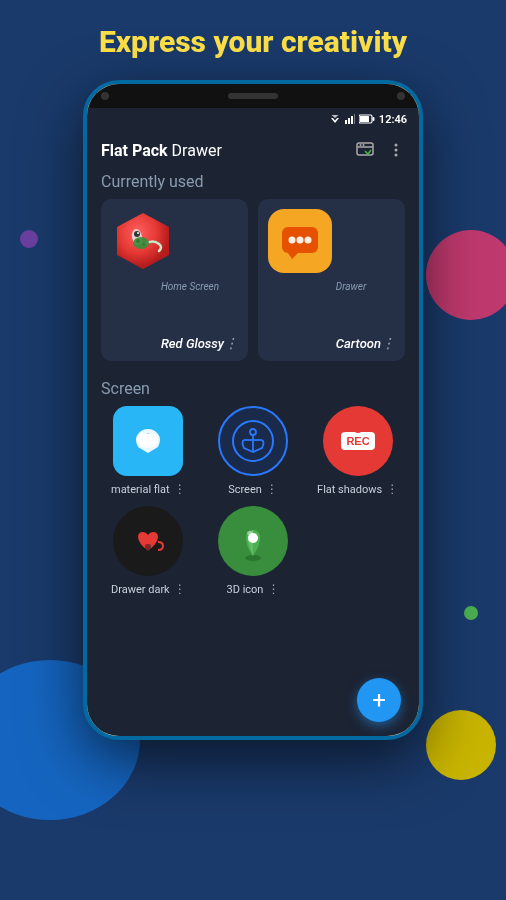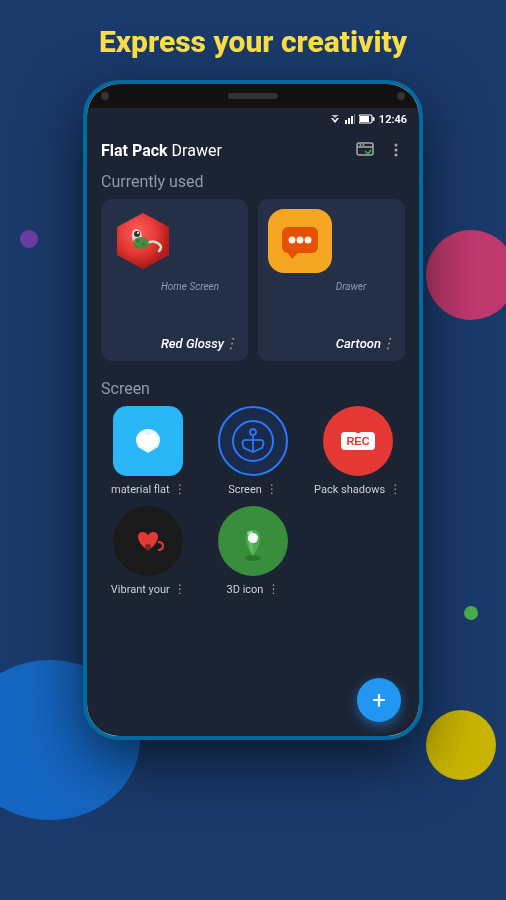--- a/index.html
+++ b/index.html
@@ -490,38 +490,38 @@
           <svg width="50" height="50" viewBox="0 0 50 50">
             <circle cx="25" cy="25" r="24" fill="#e53935"></circle>
 
             <rect x="8" y="16" width="34" height="18" rx="4" fill="white"></rect>
             <text x="25" y="29" text-anchor="middle" font-size="11" font-weight="800" fill="#e53935" font-family="Arial">REC</text>
 
             <circle cx="25" cy="13" r="4" fill="#e53935"></circle>
           </svg>
         </div>
         <div class="other-item-footer">
-          <span class="other-item-name">Pack shadows</span>
+          <span class="other-item-name">Flat shadows</span>
           <span class="other-dots">⋮</span>
         </div>
       </div>
 
       <div class="other-item">
         <div class="vibrant-dark-circle other-item-img">
           <svg width="50" height="50" viewBox="0 0 50 50">
             <circle cx="25" cy="25" r="24" fill="#1a1a1a"></circle>
 
             <path d="M25 35 Q15 27 15 21 Q15 16 20 16 Q23 16 25 19 Q27 16 30 16 Q35 16 35 21 Q35 27 25 35Z" fill="#e53935"></path>
 
             <rect x="22" y="28" width="6" height="8" rx="2" fill="#1a1a1a" opacity="0.5"></rect>
             <path d="M35 26 Q40 26 40 30 Q40 34 35 34" fill="none" stroke="#e53935" stroke-width="2"></path>
           </svg>
         </div>
         <div class="other-item-footer">
-          <span class="other-item-name">Vibrant your</span>
+          <span class="other-item-name">Drawer dark</span>
           <span class="other-dots">⋮</span>
         </div>
       </div>
 
       <div class="other-item">
         <div class="threed-icon-circle other-item-img">
           <svg width="50" height="50" viewBox="0 0 50 50">
 
             <circle cx="25" cy="25" r="24" fill="#388e3c"></circle>
 

